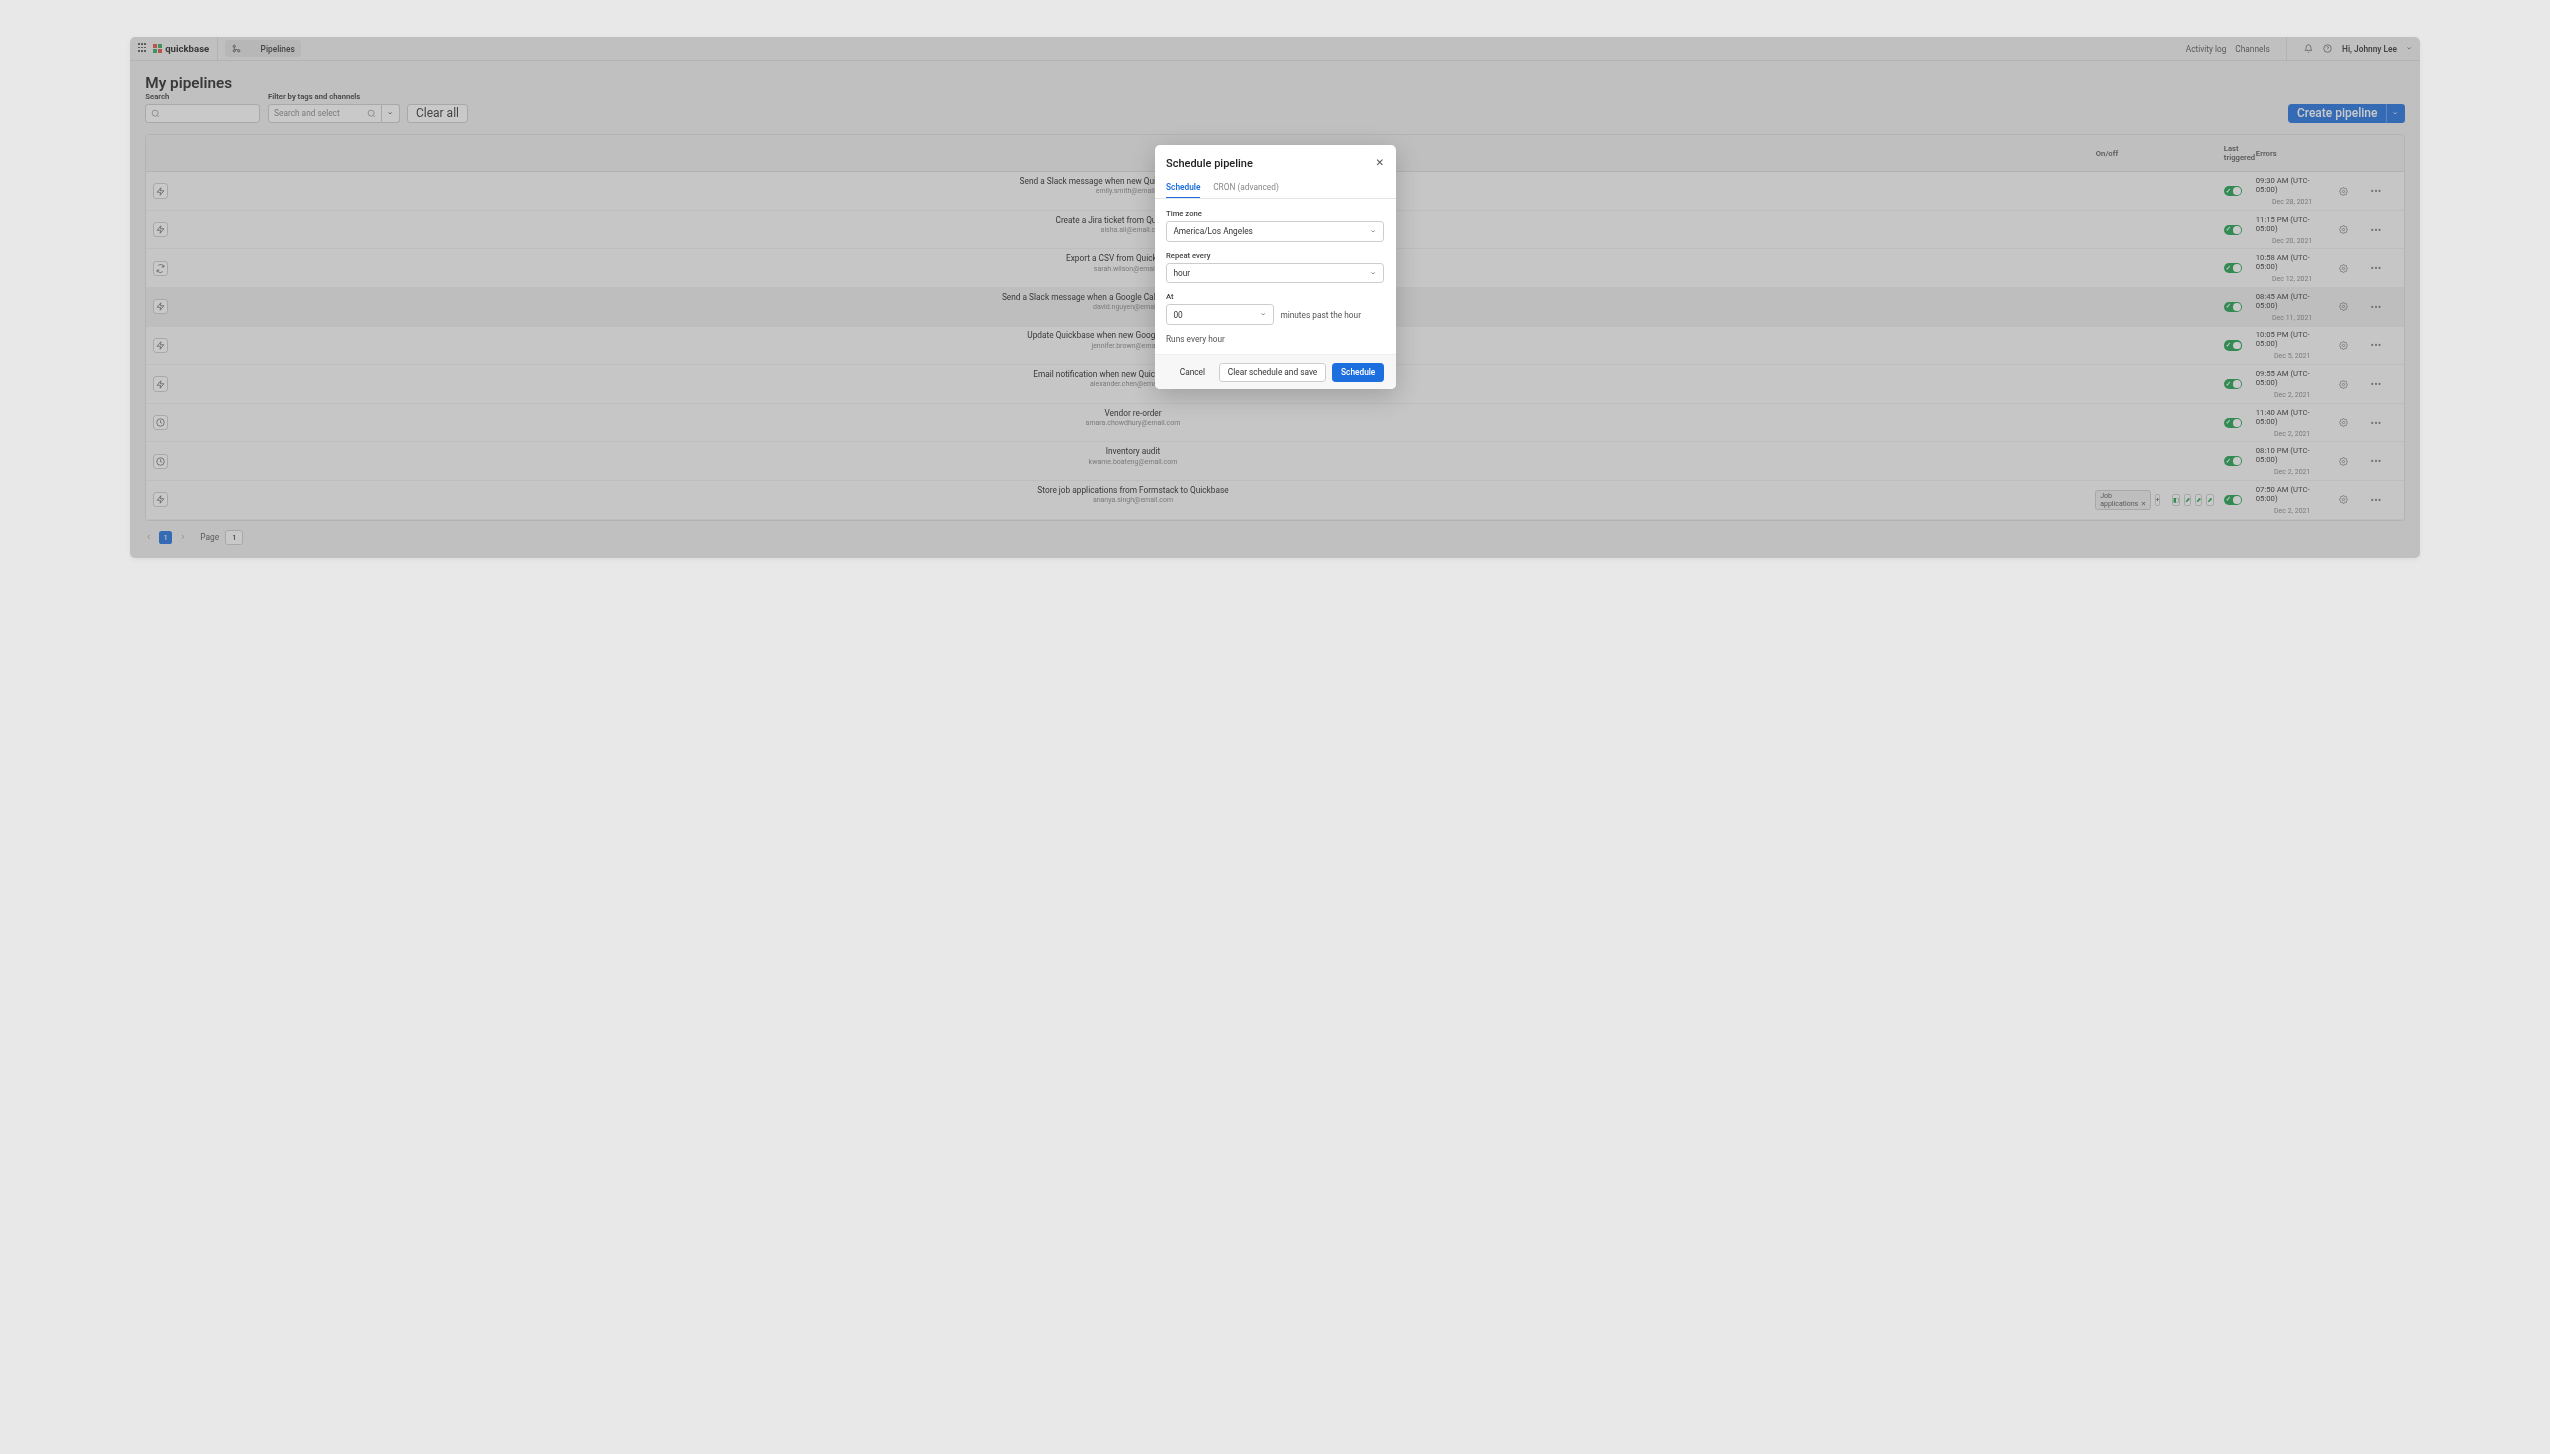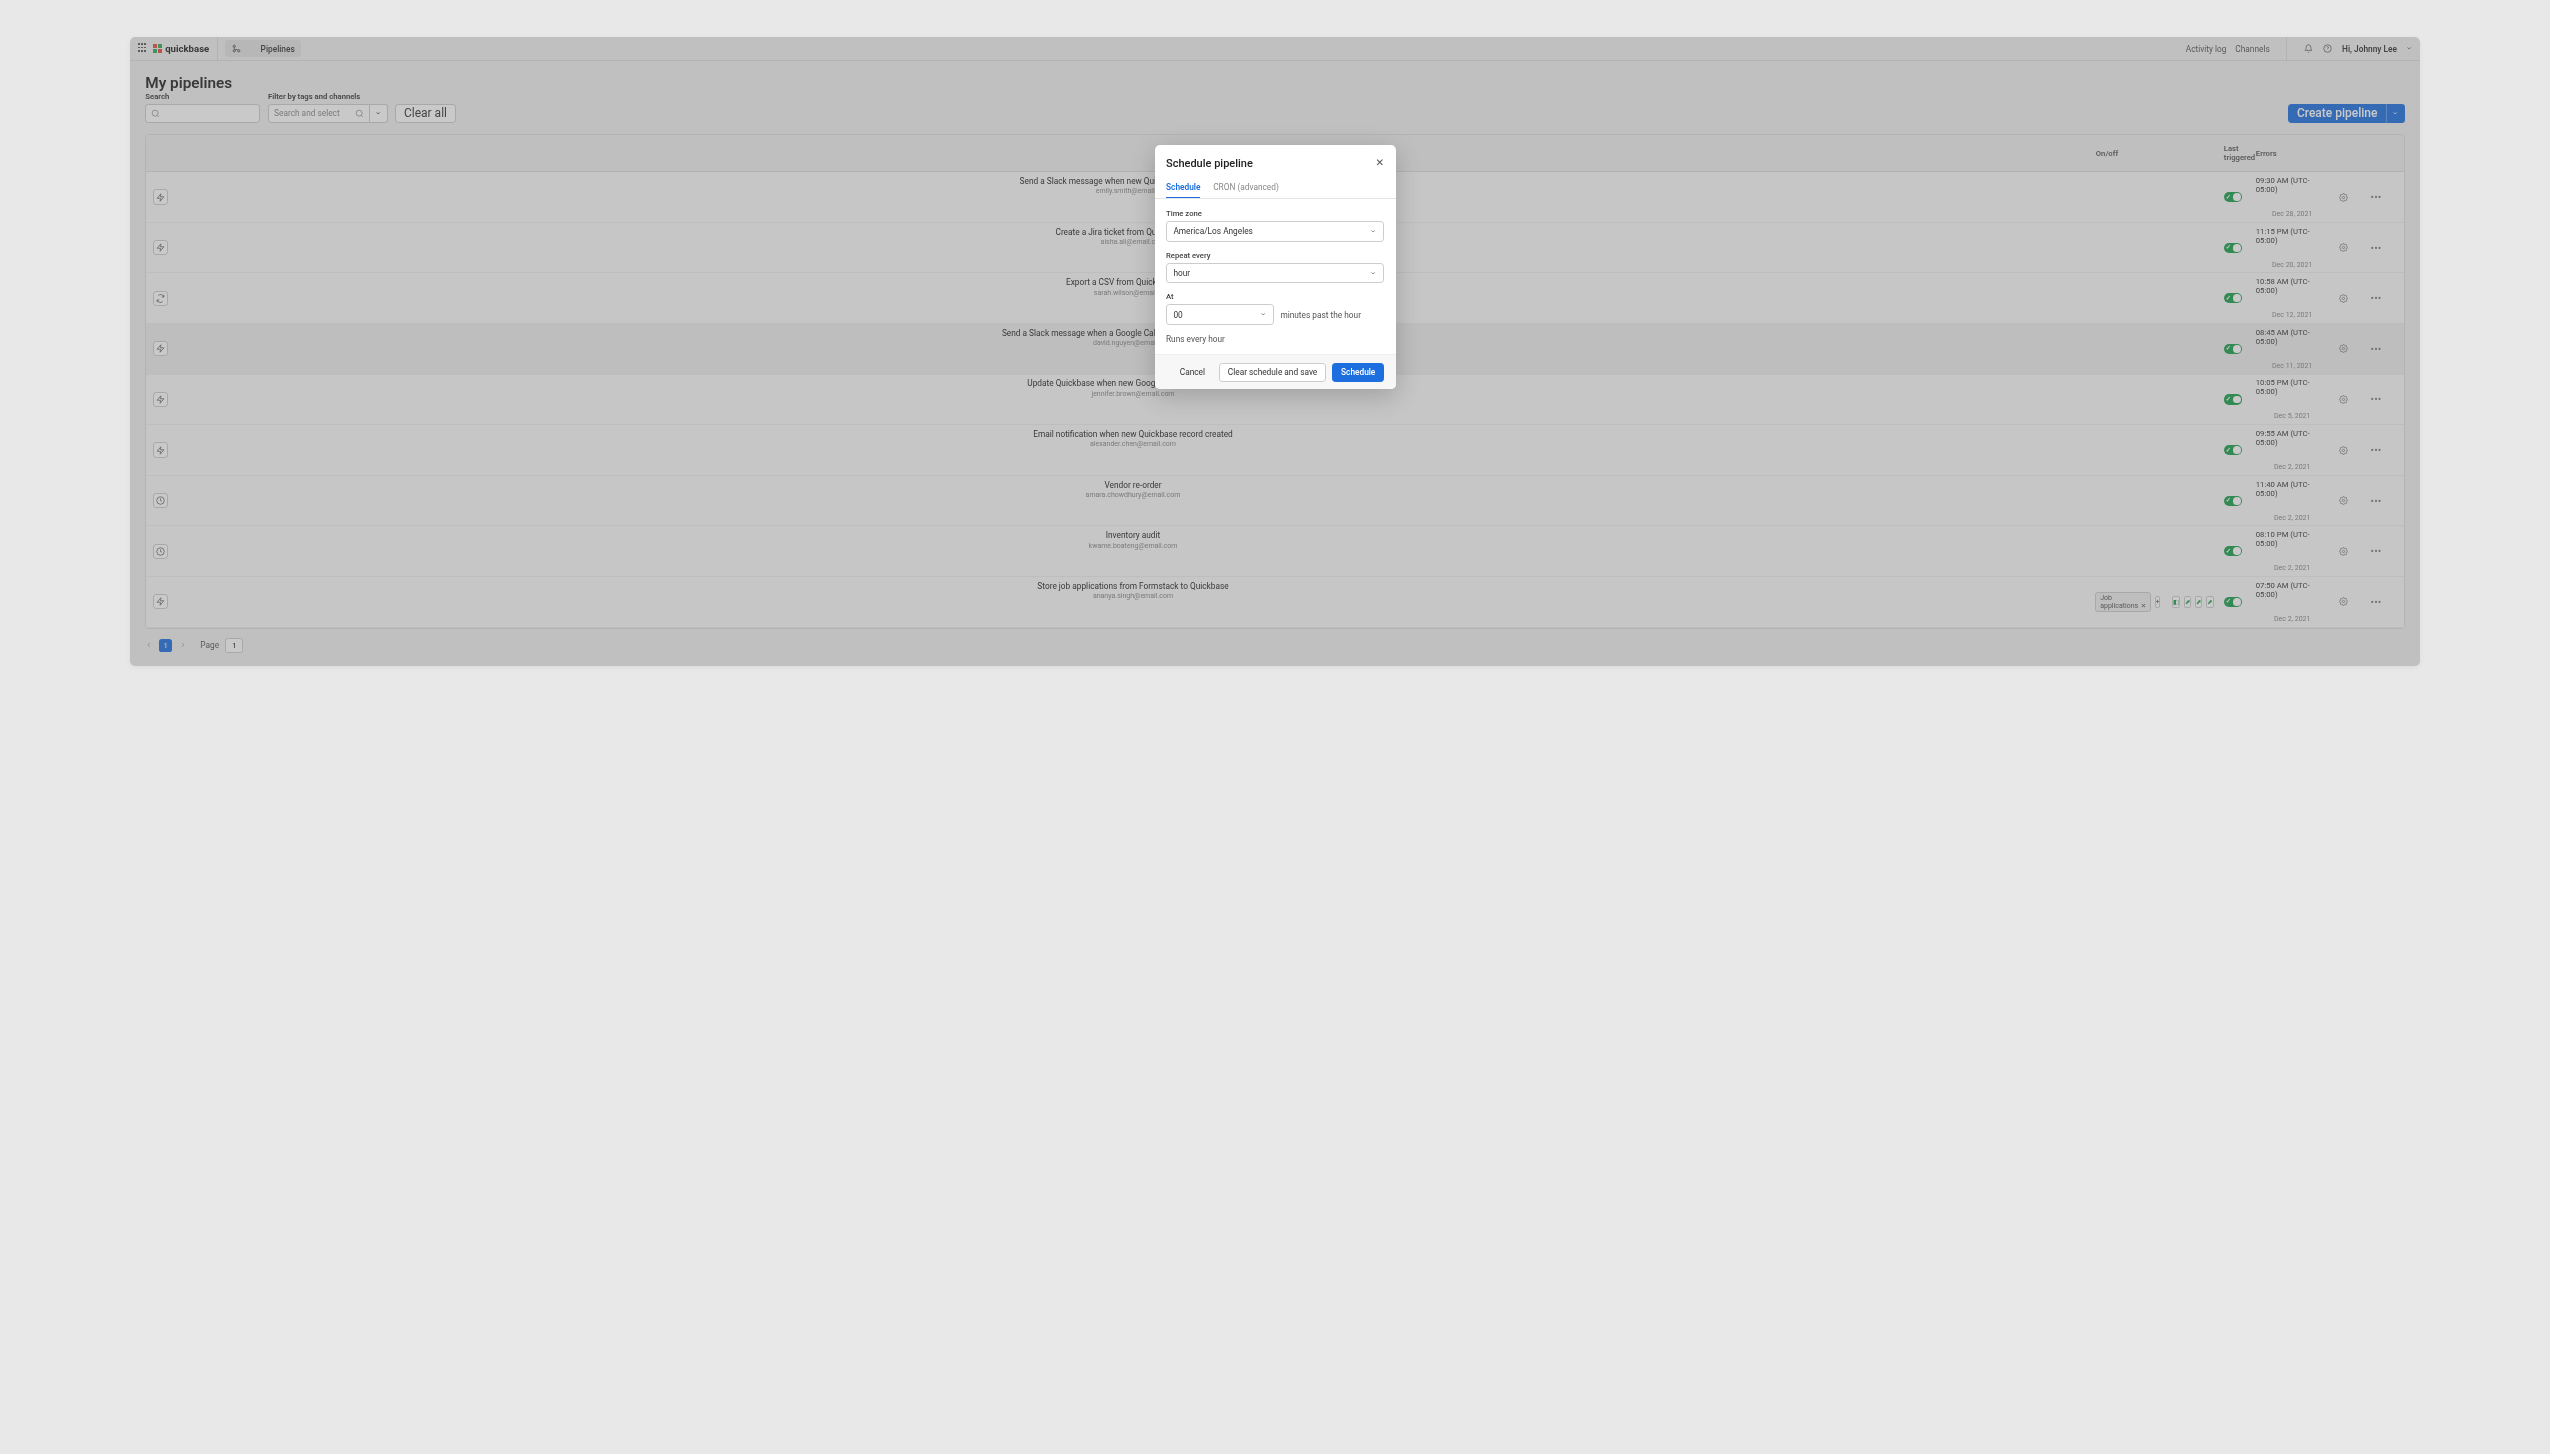--- a/index.html
+++ b/index.html
@@ -19,21 +19,21 @@
 .flex-spacer{flex:1}
 .tlinks{display:flex;align-items:center;gap:9px;font-size:8.3px;color:#555}
 .ticon{width:10.2px;height:10.2px;display:flex;align-items:center;justify-content:center;color:#555}
 .content{padding:12.8px 15.3px}
 .h1{font-size:15.3px;font-weight:600;color:#222;}
 .filters{display:flex;align-items:flex-end;gap:7.7px;margin-bottom:11.5px}
 .fcol{display:flex;flex-direction:column;gap:3.2px}
 .flabel{font-size:7.7px;font-weight:600;color:#333}
 .input{height:19px;border:0.6px solid #ccc;border-radius:3.2px;background:#fff;display:flex;align-items:center;padding:0 5.1px;gap:3.8px;color:#888}
 .search-input{width:115px}
-.filter-input{width:102px}
+.filter-input{width:114px}
 .btn{height:19px;padding:0 7.7px;border:0.6px solid #ccc;border-radius:3.2px;background:#fff;display:flex;align-items:center;font-size:12px;cursor:pointer}
 .btn-primary{background:#1d6fe0;color:#fff;border-color:#1d6fe0;font-weight:500}
 .btn-group{display:flex}
 .btn-group .btn:first-child{border-radius:3.2px 0 0 3.2px}
 .btn-group .btn:last-child{border-radius:0 3.2px 3.2px 0;padding:0 5.1px;border-left:0.6px solid rgba(255,255,255,.3)}
 .table{border:0.6px solid #ddd;border-radius:3.2px;background:#fafafa;overflow:hidden}
 .thead,.trow{display:grid;grid-template-columns:29px 1fr 128px 32px 83px 32px 38px}
 .thead{background:#f0f0f0;border-bottom:0.6px solid #ddd;font-size:7.7px;font-weight:600;color:#555;padding:5.1px 0}
 .thead>div,.trow>div{padding:3.8px 5.1px;display:flex;align-items:center}
 .trow{border-bottom:0.6px solid #eee;min-height:28px;background:#fafafa}
@@ -43,21 +43,21 @@
 .pname{display:flex;flex-direction:column;gap:1.3px}
 .pname .t{font-size:8.3px;color:#222;white-space:nowrap;overflow:hidden;text-overflow:ellipsis}
 .pname .e{font-size:7px;color:#888}
 .tags-cell{gap:3.8px;justify-content:flex-end}
 .tag{background:#eee;border:0.6px solid #ccc;border-radius:2.6px;padding:1.3px 3.8px;font-size:7px;display:flex;align-items:flex-end;gap:2.6px;color:#555}
 .ch-icon{width:11.5px;height:11.5px;border:0.6px solid #ccc;border-radius:1.9px;display:flex;align-items:center;justify-content:center;font-size:6.4px;background:#fff}
 .ch-green{color:#1a9e4b}
 .toggle{width:18px;height:10.2px;border-radius:5.1px;background:#1a9e4b;position:relative}
 .toggle::after{content:"";position:absolute;right:1.3px;top:1.3px;width:7.7px;height:7.7px;background:#fff;border-radius:50%}
 .toggle::before{content:"✓";position:absolute;left:1.9px;top:0.6px;color:#fff;font-size:6.4px;font-weight:bold}
-.trig{display:flex;flex-direction:column;gap:16px;font-size:7.7px}
+.trig{display:flex;flex-direction:column;gap:4px;font-size:7.7px}
 .trig .d{font-size:7px;color:#888}
 .gear,.dots{color:#777;cursor:pointer}
 .pager{display:flex;align-items:center;gap:6.4px;margin-top:9px;font-size:8.3px;color:#555}
 .pnum{width:12.8px;height:12.8px;background:#1d6fe0;color:#fff;border-radius:2.6px;display:flex;align-items:center;justify-content:center;font-size:7.7px}
 .pinput{width:18px;height:15.3px;border:0.6px solid #ccc;border-radius:2.6px;text-align:center;font-size:7.7px}
 .overlay{position:absolute;inset:0;background:rgba(100,100,100,.35);display:flex;align-items:flex-start;justify-content:center;padding-top:108px}
 .modal{width:241px;background:#fff;border-radius:5.1px;box-shadow:0 6.4px 25.5px rgba(0,0,0,.2);overflow:hidden}
 .mhead{padding:11.5px 11.5px 7.7px;display:flex;justify-content:space-between;}
 .mtitle{font-size:11px;font-weight:500;color:#222}
 .close{font-size:10.2px;color:#555;cursor:pointer;font-weight:300}

